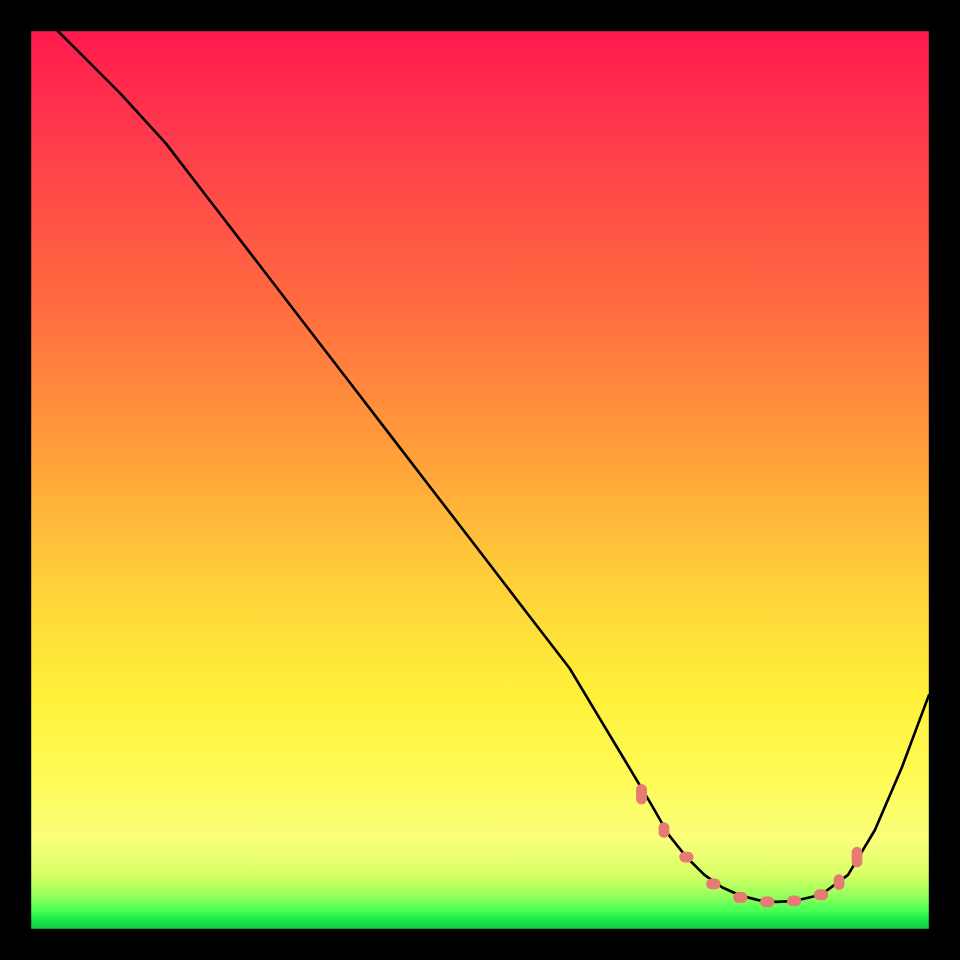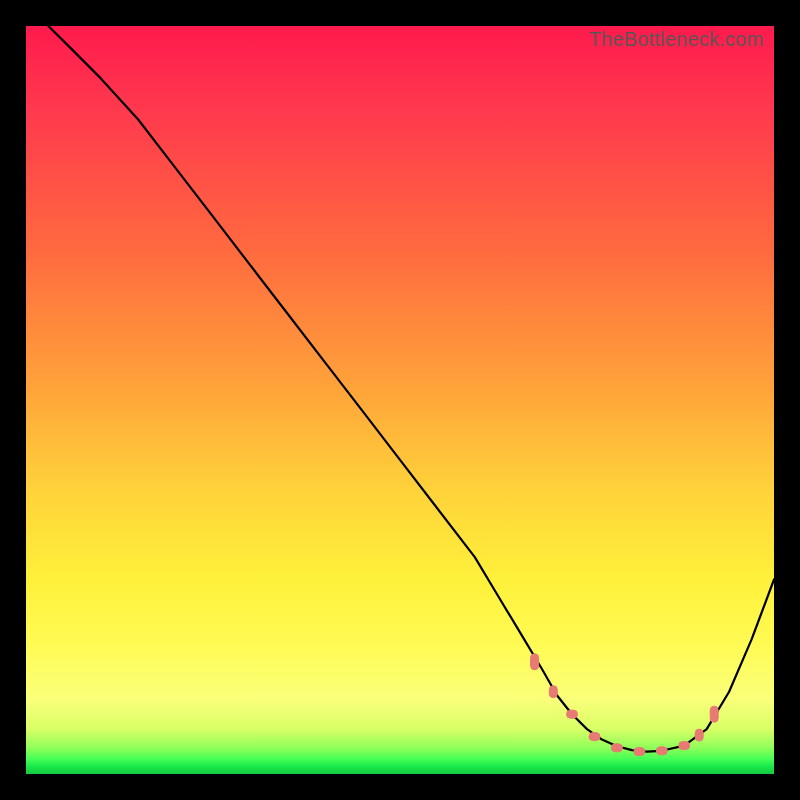--- a/index.html
+++ b/index.html
@@ -60,21 +60,20 @@
     height: 748px;
     overflow: visible;
   }
 </style>
 </head>
 <body>
 
 <div class="frame">
   <div class="plot">
 
-    <div class="watermark">TheBottleneck.com</div>
 
     <svg class="curve" viewBox="0 0 748 748" preserveAspectRatio="none">
       <path id="curve-path" fill="none" stroke-width="2.2" stroke-linejoin="round" stroke-linecap="round" d="M22.4 0.0 L44.9 22.4 L74.8 52.4 L112.2 93.5 L149.6 142.1 L187.0 190.7 L224.4 239.4 L261.8 288.0 L299.2 336.6 L336.6 385.2 L374.0 433.8 L411.4 482.5 L448.8 531.1 L471.2 568.5 L493.7 605.9 L516.1 643.3 L531.1 669.5 L546.0 688.2 L561.0 703.1 L576.0 713.6 L590.9 720.3 L605.9 724.1 L620.8 725.6 L635.8 724.8 L658.2 719.6 L680.7 703.1 L703.1 665.7 L725.6 613.4 L748.0 553.5" stroke="#000000"></path>
       <g id="markers-group">
           <rect x="504.6" y="627.8" width="8" height="16" rx="4" fill="#e77a73" stroke="#e77a73"></rect>
           <rect x="523.3" y="659.7" width="8" height="12" rx="4" fill="#e77a73" stroke="#e77a73"></rect>
           <rect x="540.5" y="684.2" width="11" height="8" rx="4" fill="#e77a73" stroke="#e77a73"></rect>
           <rect x="563.0" y="706.6" width="11" height="8" rx="4" fill="#e77a73" stroke="#e77a73"></rect>
           <rect x="585.4" y="717.8" width="11" height="8" rx="4" fill="#e77a73" stroke="#e77a73"></rect>
           <rect x="607.9" y="721.6" width="11" height="8" rx="4" fill="#e77a73" stroke="#e77a73"></rect>

